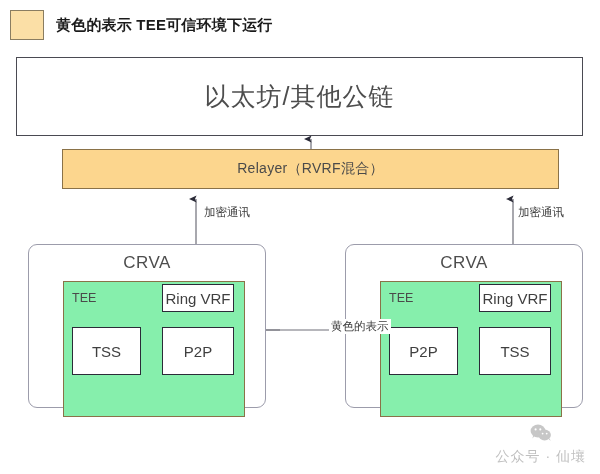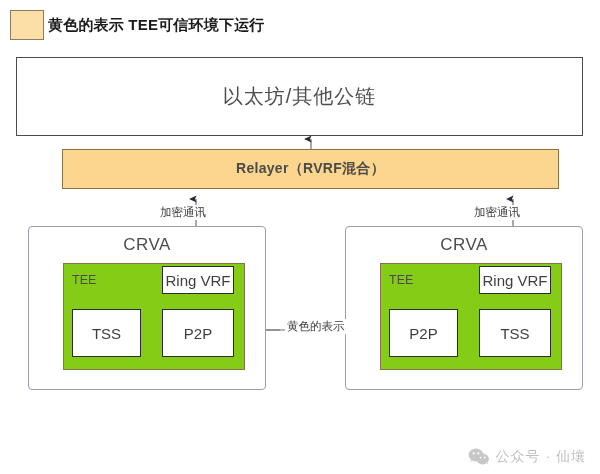--- a/index.html
+++ b/index.html
@@ -24,21 +24,21 @@
     height: 474px;
   }
 
   
   .legend {
     position: absolute;
     left: 10px;
     top: 10px;
     display: flex;
     align-items: center;
-    gap: 4px;
+    gap: 12px;
   }
   .legend-swatch {
     width: 34px;
     height: 30px;
     background: #fbdfa6;
     border: 1px solid #8a7d61;
     box-sizing: border-box;
   }
   .legend-text {
     font-size: 15px;
@@ -56,54 +56,53 @@
     width: 567px;
     height: 79px;
     background: #ffffff;
     border: 1.5px solid #4a4a52;
     box-sizing: border-box;
     display: flex;
     align-items: center;
     justify-content: center;
   }
   .chain-label {
-    font-size: 20px;
+    font-size: 25px;
     color: #4d4d4d;
     letter-spacing: 1px;
   }
 
   
   .relayer-box {
     position: absolute;
     left: 62px;
     top: 149px;
     width: 497px;
     height: 40px;
     background: #fcd68e;
     border: 1.5px solid #8a7248;
     box-sizing: border-box;
     display: flex;
     align-items: center;
     justify-content: center;
-    font-weight: bold;
   }
   .relayer-label {
     font-size: 14px;
     color: #4a4a4a;
     letter-spacing: 0.3px;
   }
 
   
   .crva {
     position: absolute;
-    top: 226px;
+    top: 244px;
     height: 164px;
     background: #ffffff;
     border: 1.4px solid #9c9cab;
-    border-radius: 4px;
+    border-radius: 9px;
     box-sizing: border-box;
   }
   .crva-left  { left: 28px;  width: 238px; }
   .crva-right { left: 345px; width: 238px; }
 
   .crva-title {
     position: absolute;
     top: 8px;
     left: 0;
     width: 100%;
@@ -112,22 +111,22 @@
     color: #4d4d4d;
     letter-spacing: 0.5px;
   }
 
   
   .tee {
     position: absolute;
     left: 34px;
     top: 36px;
     width: 182px;
-    height: 107px;
-    background: #84cc16;
+    height: 136px;
+    background: #86efac;
     border: 1.3px solid #8a7248;
     box-sizing: border-box;
     padding-left: 22px;
   }
   .tee-label {
     position: absolute;
     left: 8px;
     top: 9px;
     font-size: 12.5px;
     color: #4a4a4a;
@@ -174,20 +173,21 @@
   }
 
   
   .edge-label {
     position: absolute;
     font-size: 11.5px;
     color: #3a3a3a;
     background: #ffffff;
     padding: 0 2px;
     white-space: nowrap;
+    margin-left: 44px;
   }
   .lbl-enc-left  { left: 158px; top: 205px; }
   .lbl-enc-right { left: 472px; top: 205px; }
   .lbl-enc-mid   { left: 285px; top: 319px; }
 
   
   .caption {
     position: absolute;
     left: 30px;
     top: 409px;
@@ -197,23 +197,24 @@
     color: #3b4a63;
     letter-spacing: 0.1px;
   }
   .caption-line { display: block; white-space: nowrap; }
 
   .watermark {
     position: absolute;
     right: 14px;
     bottom: 8px;
     display: flex;
-    align-items: flex-start;
+    align-items: center;
     gap: 6px;
     opacity: 0.55;
+    flex-direction: column;
   }
   .wechat-icon { display: block; }
   .watermark-text {
     font-size: 14px;
     color: #8c8c8c;
     letter-spacing: 1px;
     white-space: nowrap;
   }
 </style>
 </head>

